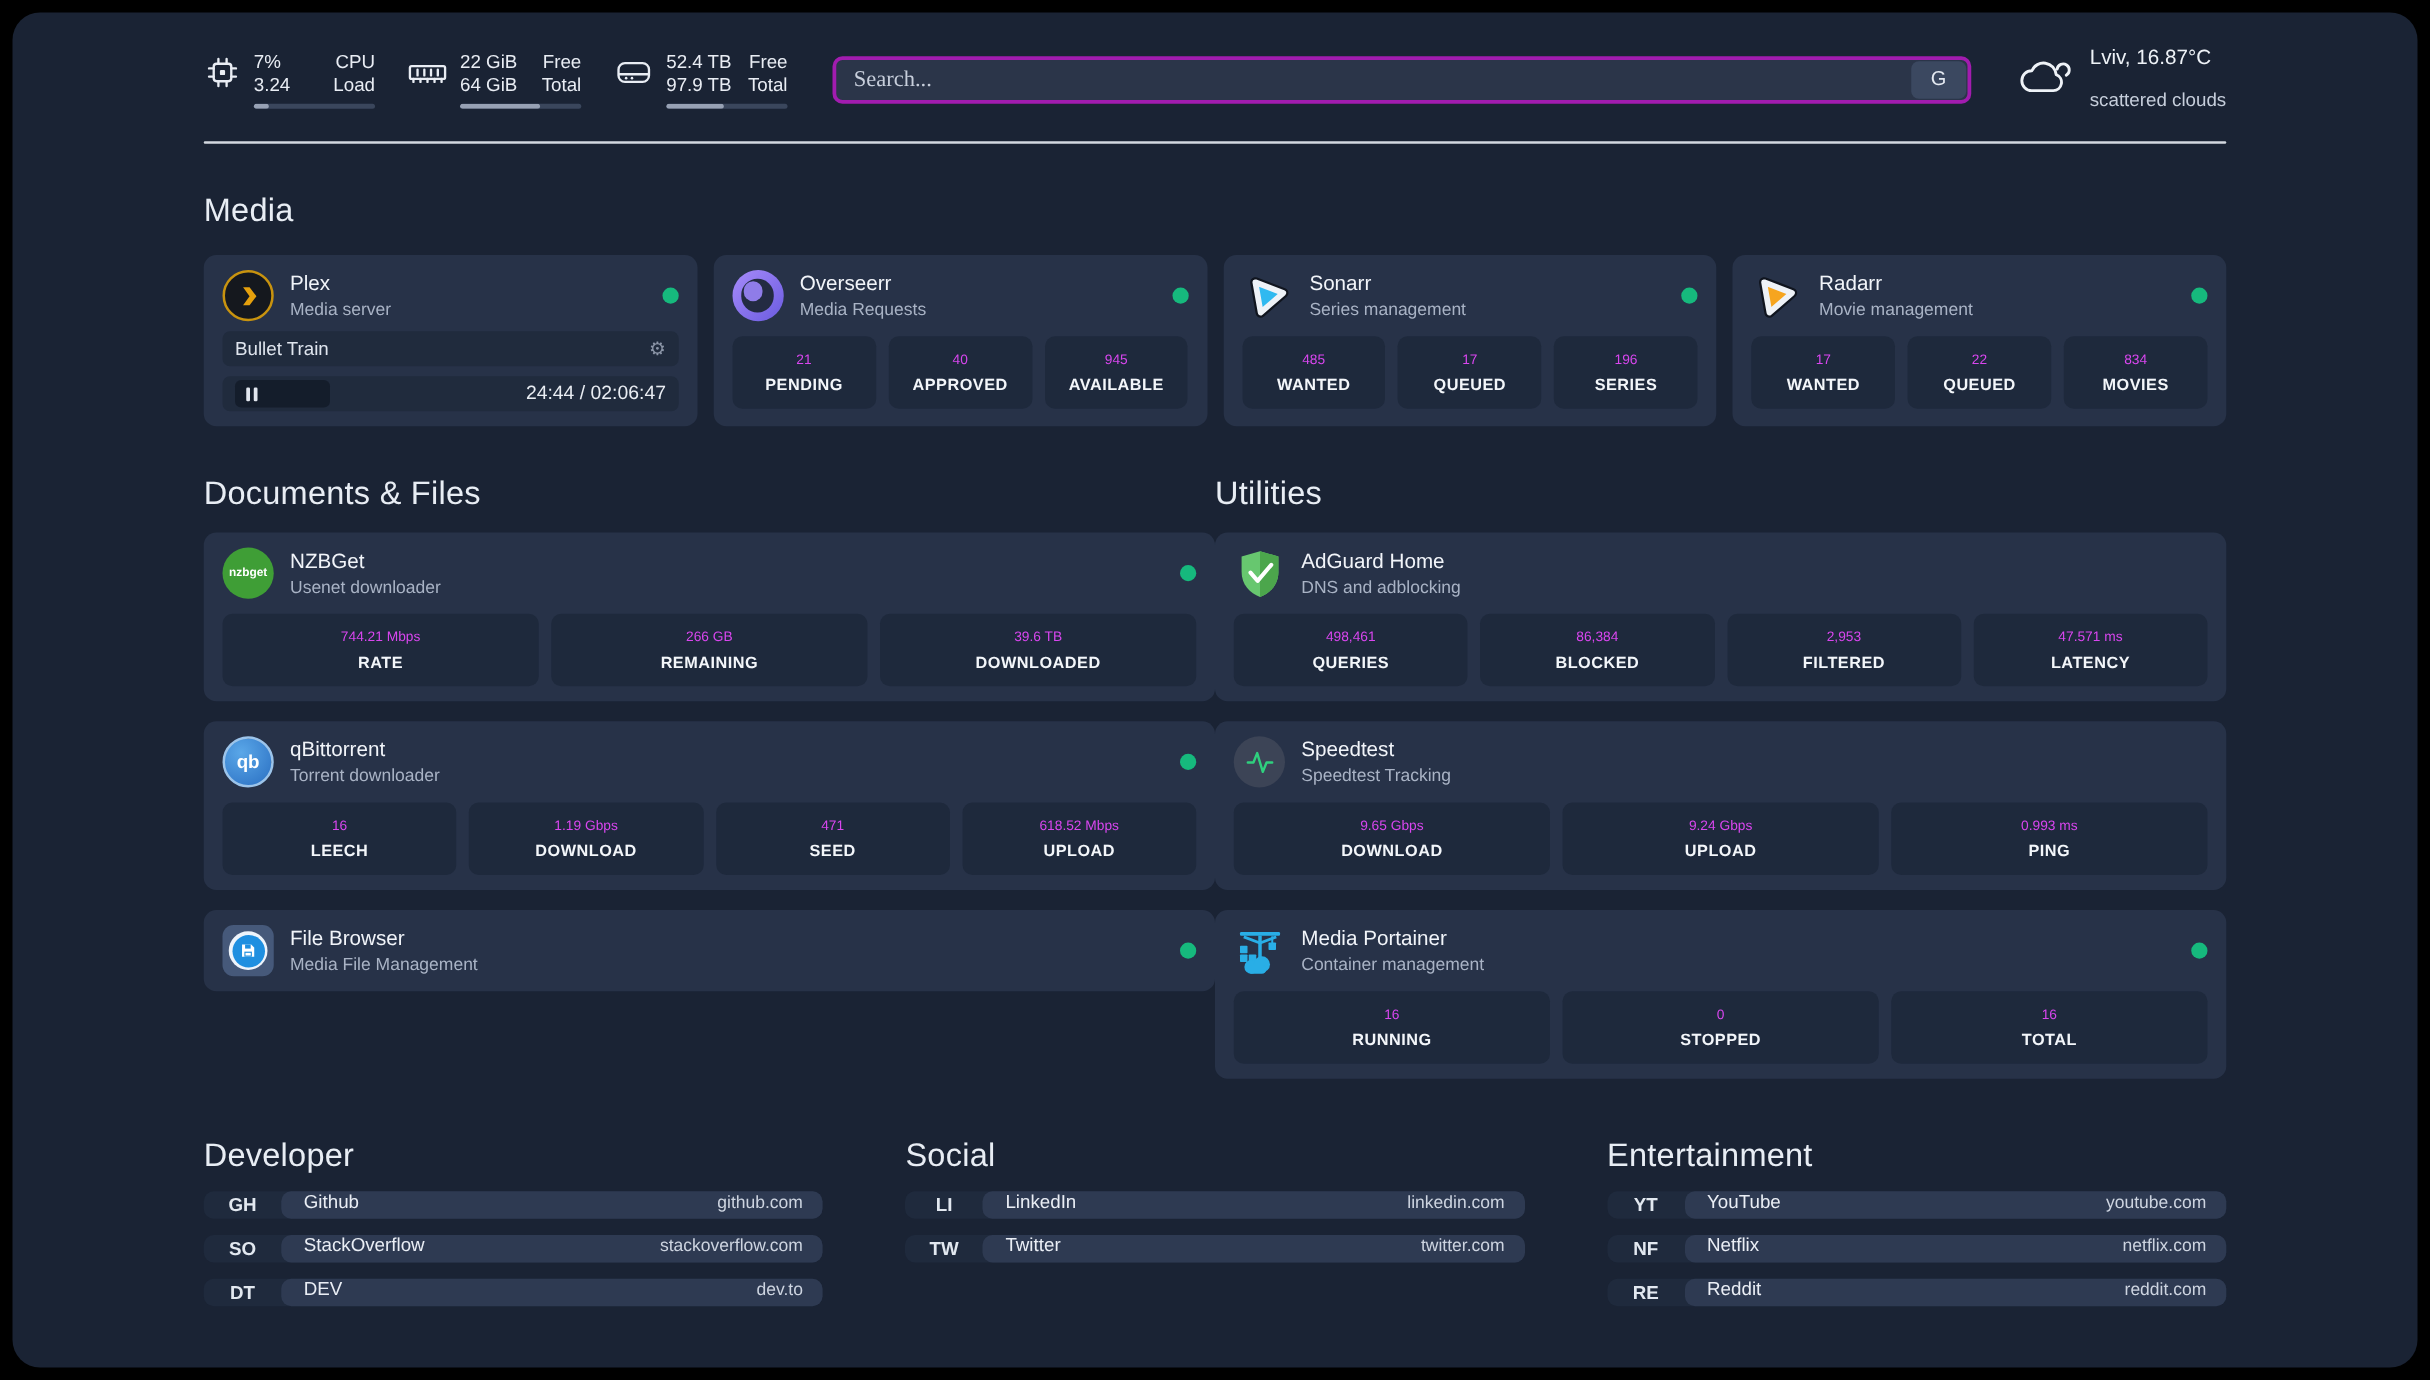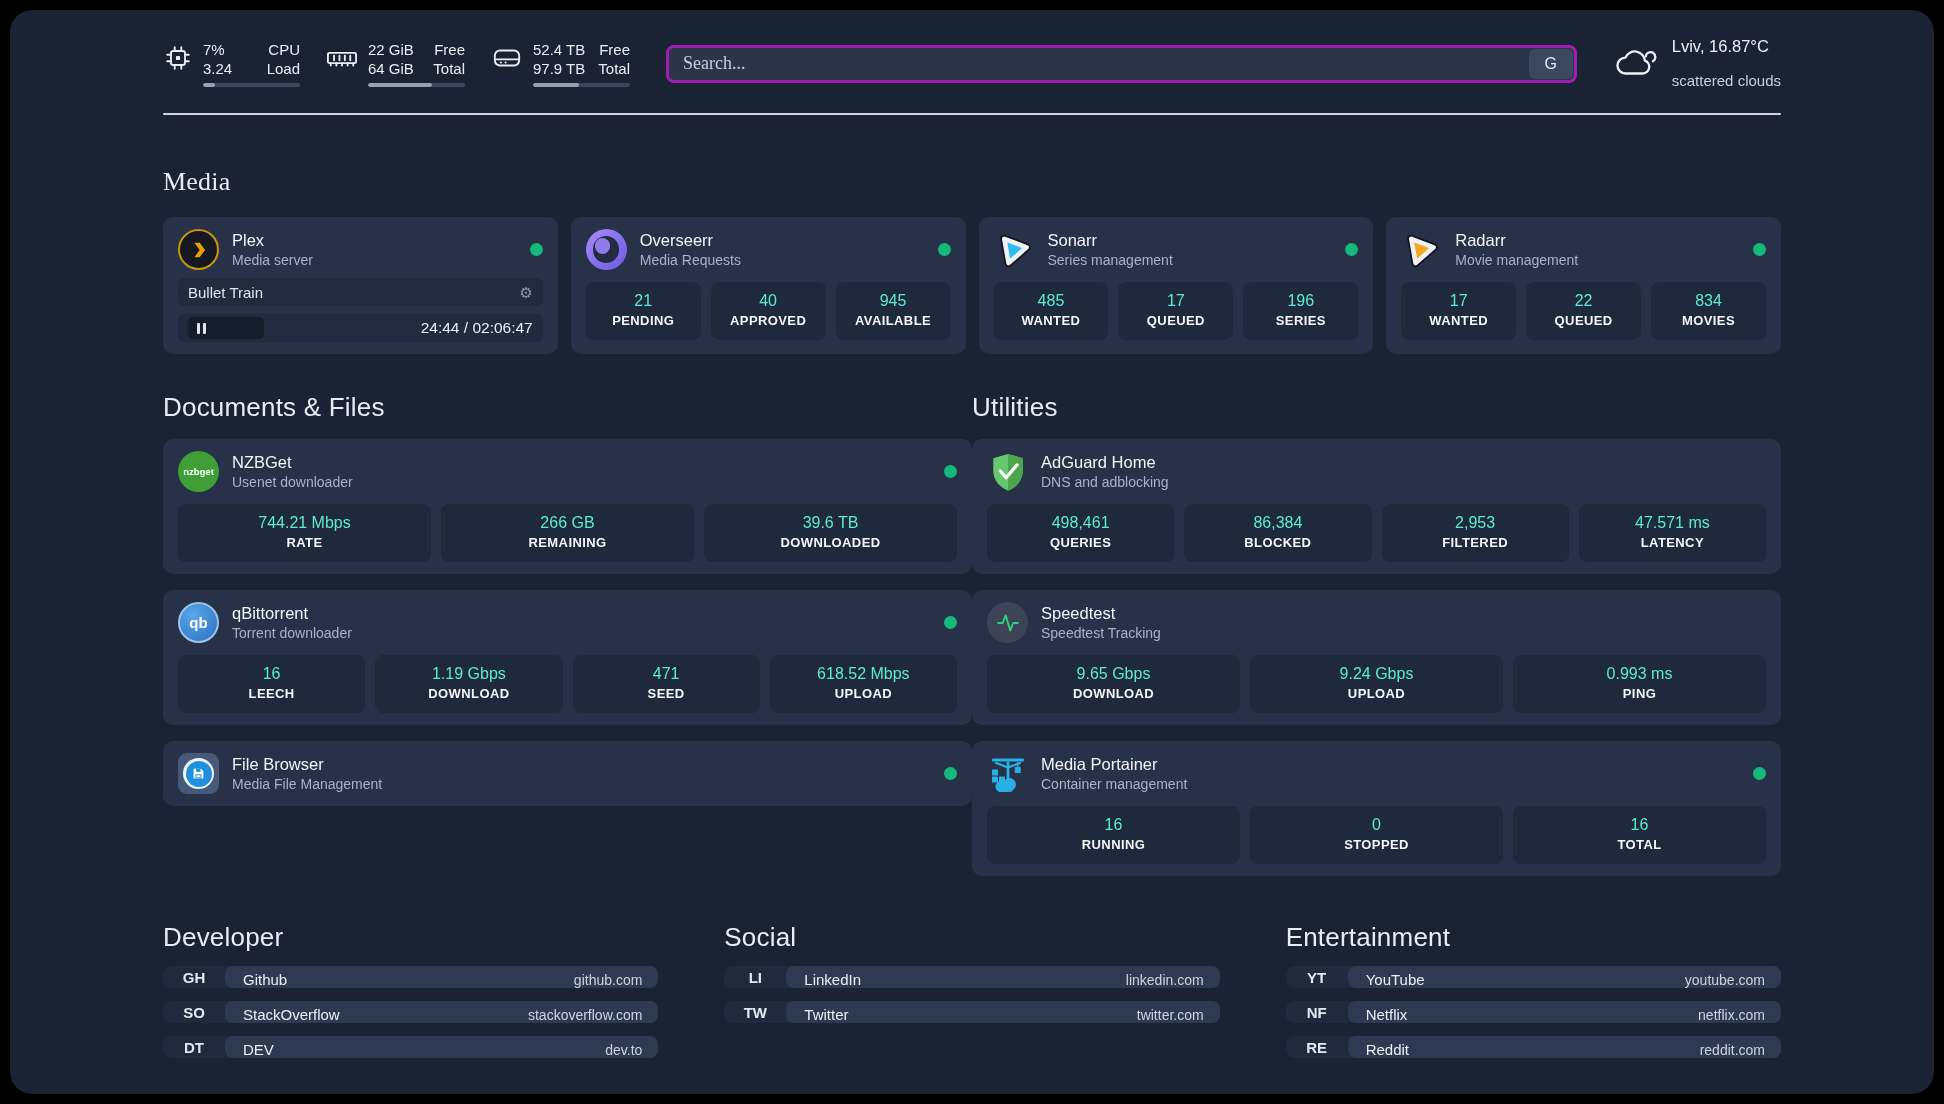--- a/index.html
+++ b/index.html
@@ -28,38 +28,38 @@
     color:#e5eaf2;font-size:16px;cursor:pointer;}
 
   .weather{display:flex;align-items:center;gap:13px;flex:none;color:#eef2f7;}
   .weather-main{font-size:16.5px;line-height:21px;}
   .weather-sub{font-size:15px;color:#c6cedb;line-height:20px;margin-top:14px;}
 
   .divider{height:2px;border-radius:1px;margin-top:22px;opacity:.92;}
 
   
   .section-title{font-size:26px;color:#e8edf4;font-weight:500;letter-spacing:.2px;}
-  .mt-media{margin-top:52px;font-family:Liberation Serif, serif;}
+  .mt-media{margin-top:38px;}
   .grid4{display:grid;grid-template-columns:repeat(4,1fr);gap:13px;margin-top:20px;}
   .two-col{display:grid;grid-template-columns:1fr 1fr;margin-top:38px;align-items:start;}
 
   .card{background:#273248;border-radius:10px;padding:12px 15px;margin-top:16px;cursor:pointer;}
   .grid4 .card{margin-top:0;}
   .col .card:first-of-type{margin-top:16px;}
   .card-head{display:flex;align-items:center;gap:13px;}
   .head-text{display:flex;flex-direction:column;min-width:0;}
   .card-title{font-size:16.5px;font-weight:400;color:#f1f4f9;line-height:21px;white-space:nowrap;}
   .card-desc{font-size:14px;color:#a9b3c5;line-height:18px;white-space:nowrap;}
   .dot{width:13px;height:13px;border-radius:50%;margin-left:auto;flex:none;}
 
   .stats-grid{display:grid;gap:10px;margin-top:12px;}
   .cols-3{grid-template-columns:repeat(3,1fr);}
   .cols-4{grid-template-columns:repeat(4,1fr);}
   .tile{background:#1e293c;border-radius:8px;text-align:center;padding:9px 4px 10px;}
-  .tile-value{font-size:16px;color:#5eead4;line-height:20px;}
+  .tile-value{font-size:11px;color:#d946ef;line-height:20px;}
   .tile-label{font-size:13px;font-weight:700;color:#f3f6fa;letter-spacing:.4px;line-height:18px;margin-top:1px;}
 
   
   .strip{margin-top:8px;background:#202b3d;border-radius:6px;height:28px;display:flex;
     align-items:center;padding:0 10px;color:#dfe5ee;font-size:15px;}
   .strip.first{margin-top:8px;}
   .gear{margin-left:auto;color:#8c96a8;font-size:15px;cursor:pointer;line-height:1;}
   .pause-chip{width:76px;height:22px;background:#141d2b;border-radius:5px;display:flex;
     align-items:center;padding-left:9px;gap:3px;box-sizing:border-box;cursor:pointer;}
   .pbar{width:3px;height:11px;background:#e2e7ef;border-radius:1px;}
@@ -85,21 +85,21 @@
   .fb-disc{width:26px;height:26px;border-radius:50%;background:#1f8fe0;display:flex;
     align-items:center;justify-content:center;}
 
   
   .links-grid{display:grid;grid-template-columns:repeat(3,1fr);gap:66px;margin-top:46px;padding-bottom:24px;}
   .link-row{margin-top:13px;height:22px;display:flex;background:#1f2a3d;border-radius:8px;
     align-items:stretch;cursor:pointer;}
   .links-col .link-row:first-of-type{margin-top:17px;}
   .link-abbr{width:62px;display:flex;align-items:center;justify-content:center;
     font-size:15px;font-weight:600;color:#e2e8f0;flex:none;}
-  .link-main{flex:1;background:#2e3a52;border-radius:8px;display:flex;align-items:flex-end;
+  .link-main{flex:1;background:#2e3a52;border-radius:8px;display:flex;align-items:flex-start;
     padding:0 16px 0 18px;min-width:0;}
   .link-name{font-size:15px;color:#eaeef5;}
   .link-url{margin-left:auto;font-size:14px;color:#cdd4e0;}
 </style>
 </head>
 <body>
 
 <div class="screen">
 <div class="content">
 

